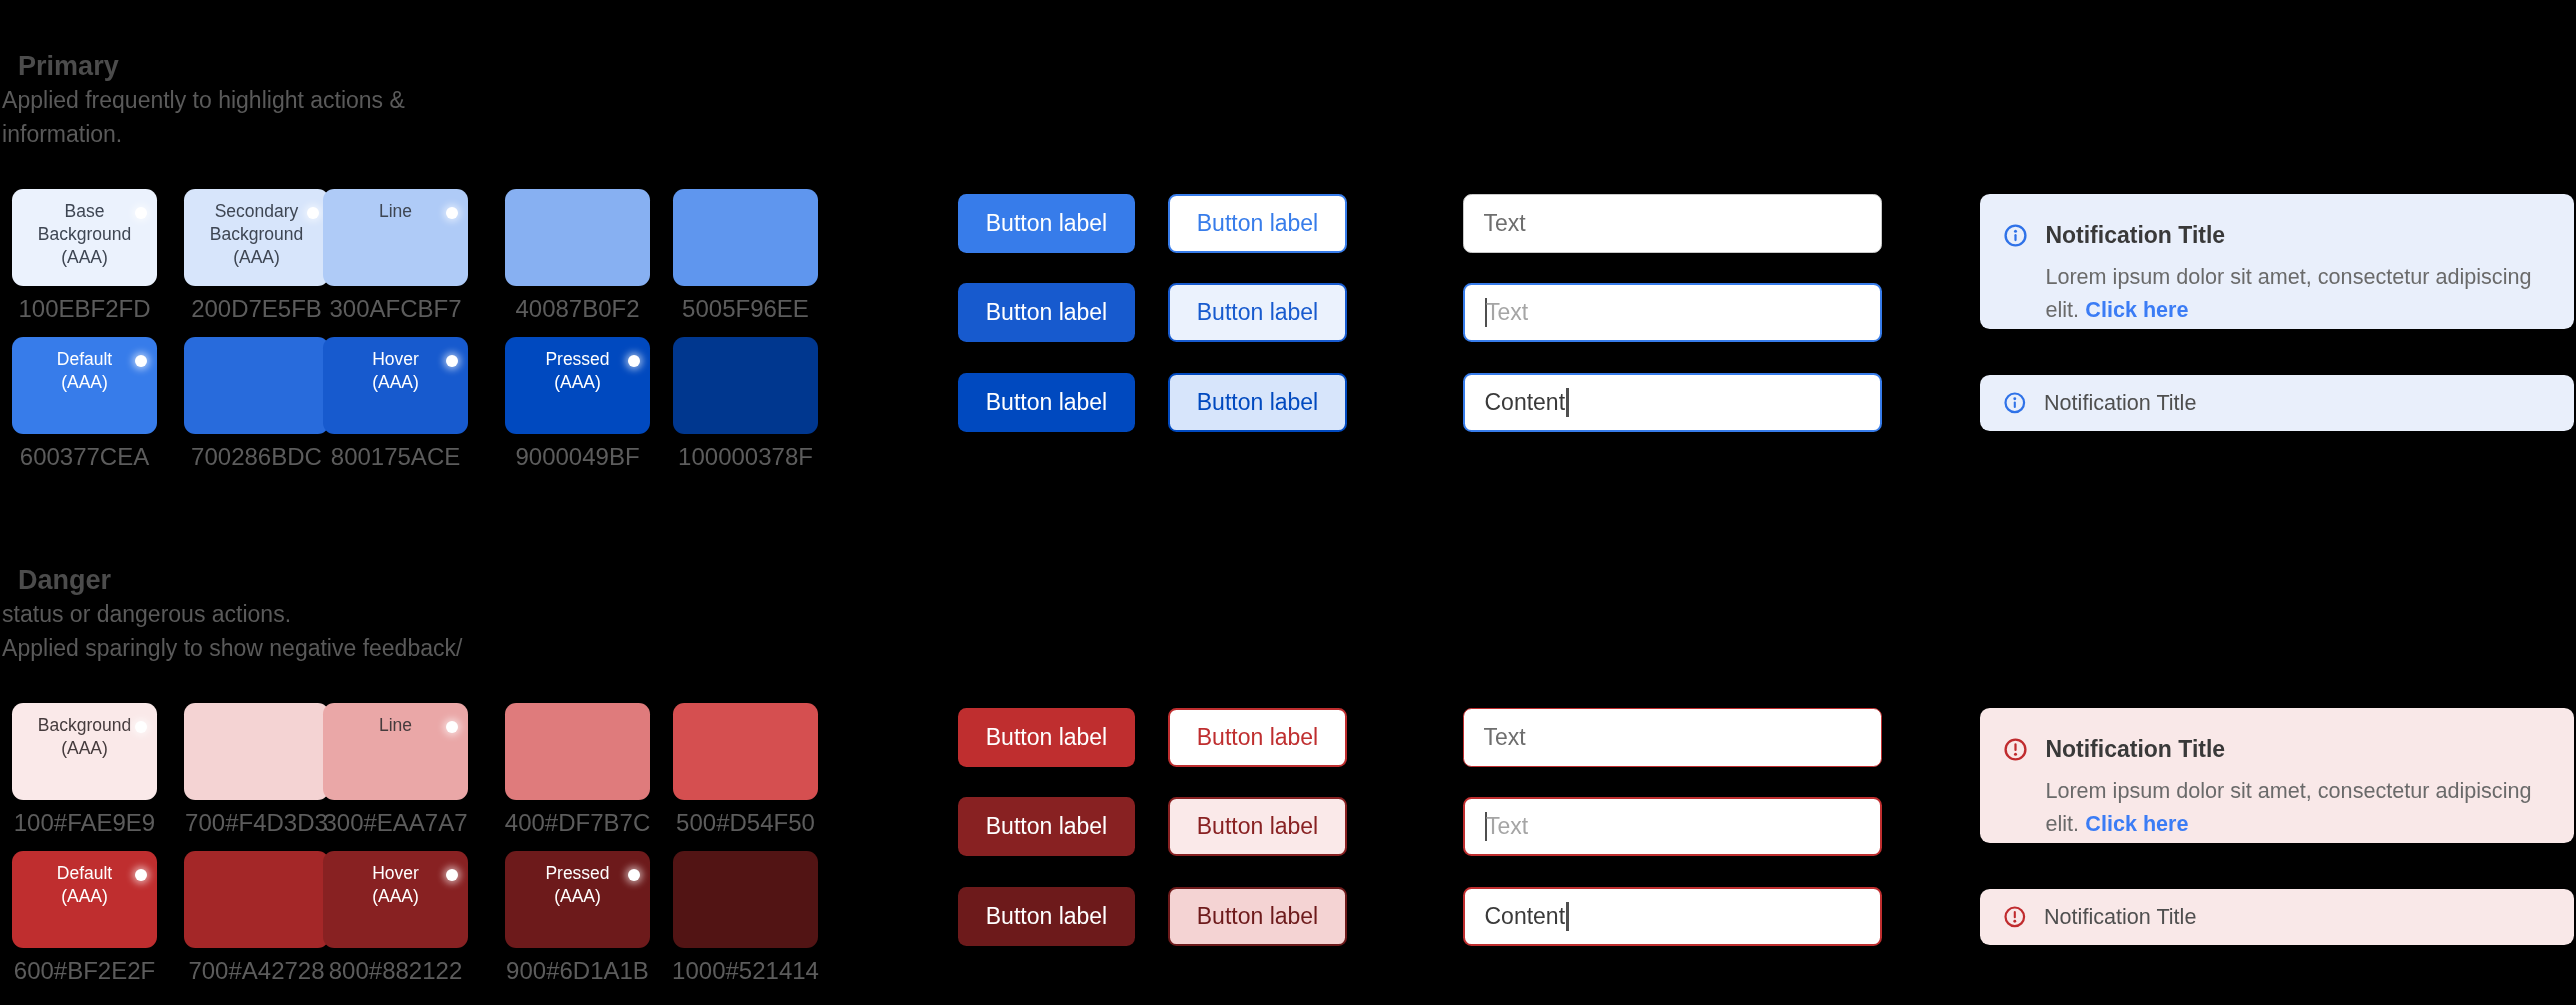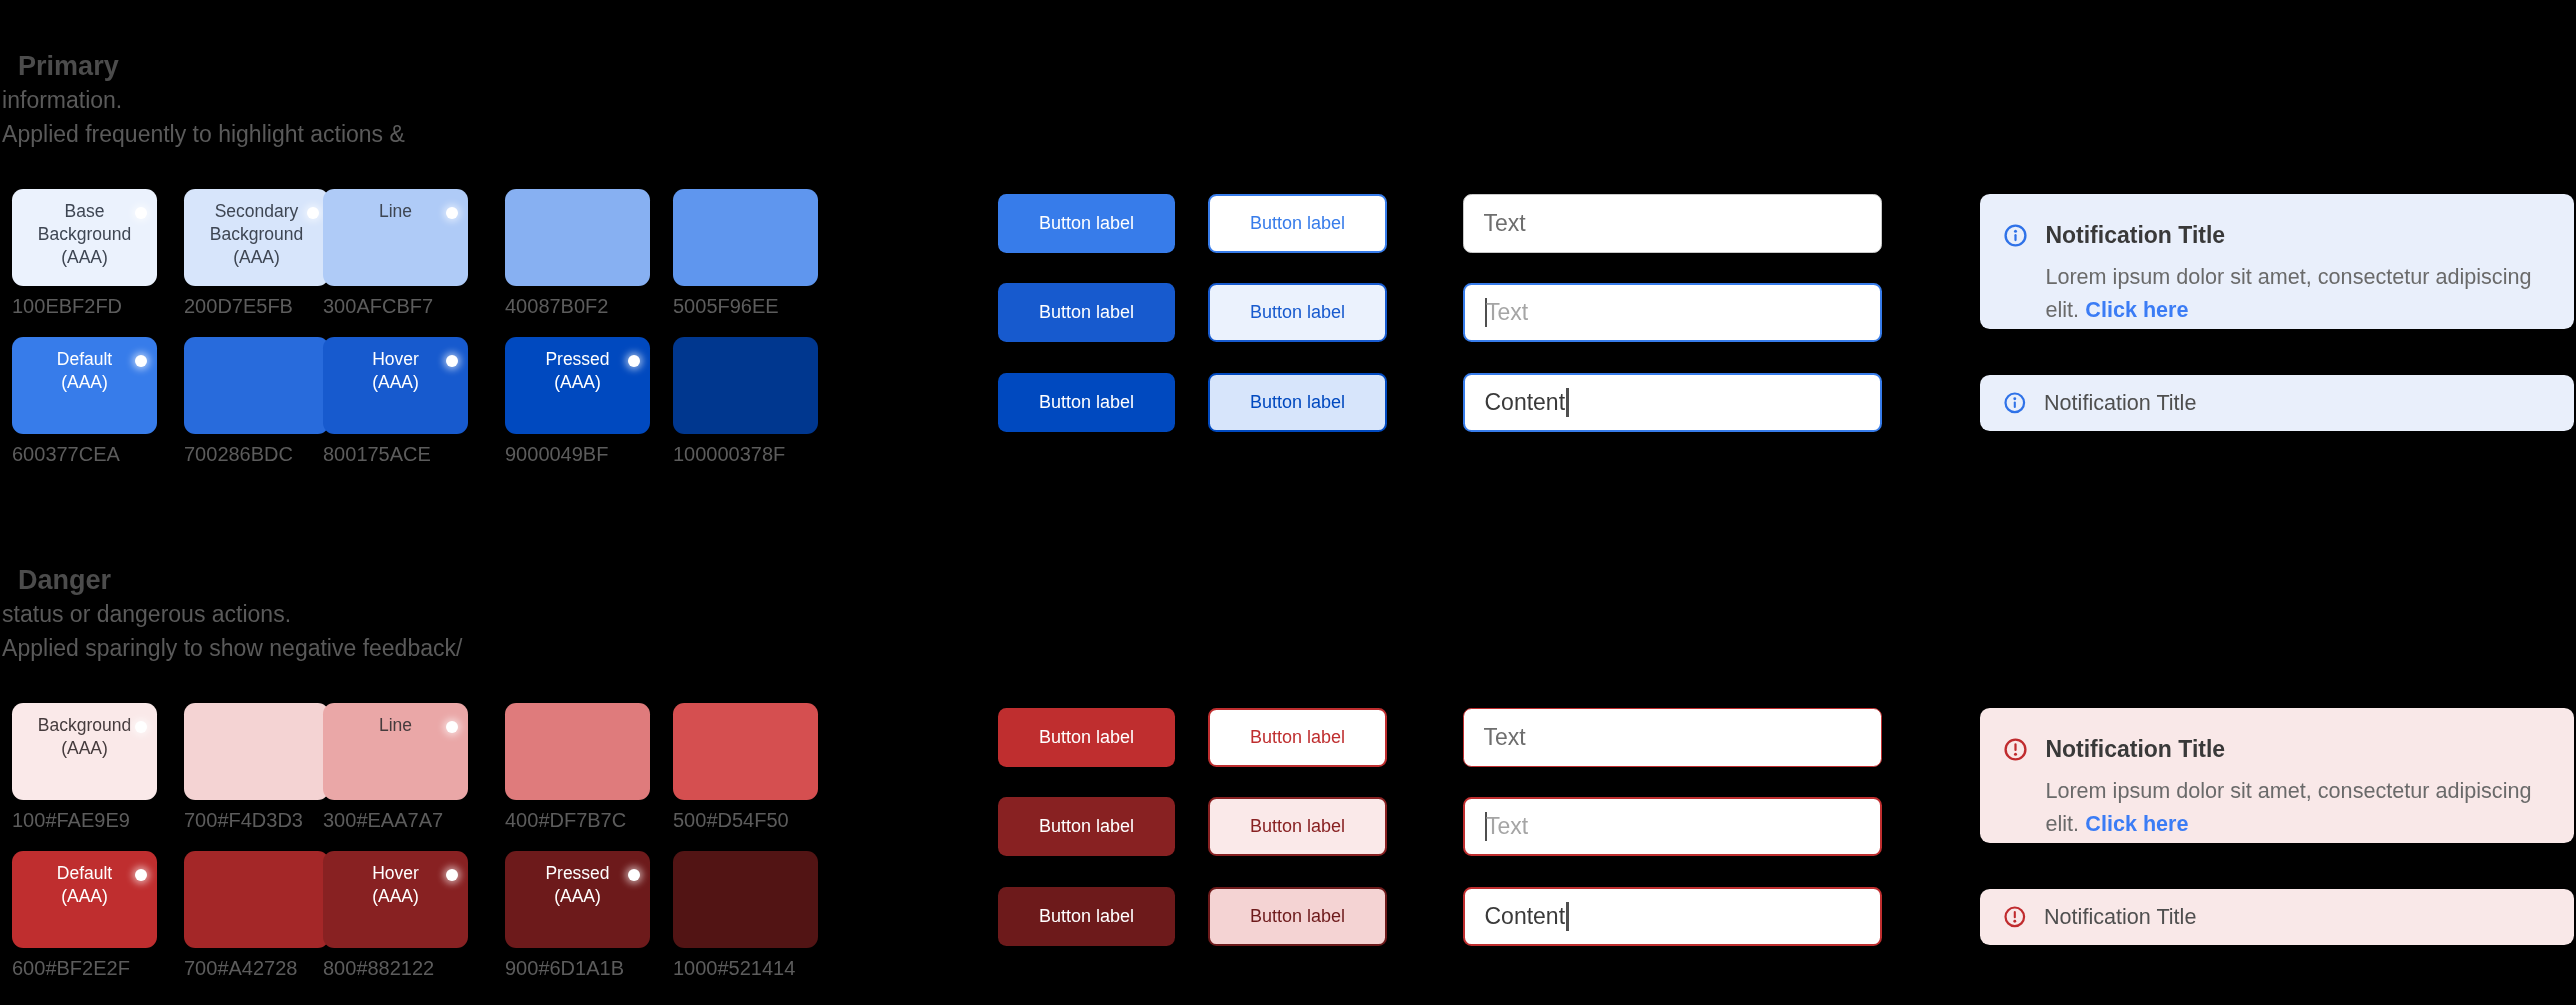--- a/index.html
+++ b/index.html
@@ -15,28 +15,28 @@
   
   .swatch{position:absolute;width:145px;height:97px;border-radius:11.2px;box-sizing:border-box;}
   .sw-top{top:189px}.sw-bot{top:337px}
   .c0{left:12px}.c1{left:184px}.c2{left:323px}.c3{left:505px}.c4{left:673px}
   .swatch-label{padding-top:10.5px;text-align:center;font-size:17.5px;line-height:23px;font-weight:400;}
   .lab-dark-blue{color:#3E4653}
   .lab-dark-red{color:#453B3D}
   .lab-white{color:#FFFFFF}
   .dot{position:absolute;top:17.5px;right:9.8px;width:12px;height:12px;border-radius:50%;background:#FFFFFF;
        box-shadow:0 0 7px 2.8px rgba(255,255,255,0.55);}
-  .swatch-meta{position:absolute;width:145px;display:flex;justify-content:flex-start;
-               font-size:20px;color:#5C5C5C;}
+  .swatch-meta{position:absolute;width:145px;display:flex;justify-content:center;
+               font-size:24px;color:#5C5C5C;}
   .mt-top{top:295px}.mt-bot{top:443px}
 
   
   .btn{position:absolute;height:59px;border-radius:8.4px;display:flex;align-items:center;justify-content:center;
-       font-size:18px;font-weight:500;box-sizing:border-box;border:none;cursor:pointer;
-       font-family:"Liberation Sans", sans-serif;padding:0;margin-left:40px;}
+       font-size:23px;font-weight:500;box-sizing:border-box;border:none;cursor:pointer;
+       font-family:"Liberation Sans", sans-serif;padding:0;}
   .solid{left:958px;width:177px;color:#FFFFFF;}
   .outline{left:1168px;width:179px;border-style:solid;border-width:2.1px;}
   .row-1{top:194px}.row-2{top:283px}.row-3{top:373px}
   .p-solid-1{background:#377CEA}.p-solid-2{background:#175ACE}.p-solid-3{background:#0049BF}
   .p-out-1{background:#FFFFFF;border-color:#377CEA;color:#377CEA}
   .p-out-2{background:#EBF2FD;border-color:#175ACE;color:#175ACE}
   .p-out-3{background:#D7E5FB;border-color:#0049BF;color:#0049BF}
   .d-solid-1{background:#BF2E2F}.d-solid-2{background:#882122}.d-solid-3{background:#6D1A1B}
   .d-out-1{background:#FFFFFF;border-color:#BF2E2F;color:#BF2E2F}
   .d-out-2{background:#FAE9E9;border-color:#882122;color:#882122}
@@ -73,22 +73,22 @@
   .notif-title-sm{margin-left:18px;font-size:21.6px;font-weight:400;color:#4F4F4F;}
 </style>
 </head>
 <body>
 
 <div class="canvas">
 
   <section class="palette-section" id="primary-section">
     <h2 class="section-title">Primary</h2>
     <div class="section-desc">
+      <div>Applied frequently to highlight actions &amp;</div>
       <div>information.</div>
-      <div>Applied frequently to highlight actions &amp;</div>
     </div>
 
     <div class="swatch sw-top c0" style="background-color: rgb(235, 242, 253);">
       <div class="swatch-label lab-dark-blue">
         <div>Base</div>
           <div>Background</div>
           <div>(AAA)</div>
       </div>
       <span class="dot"></span>
     </div>

